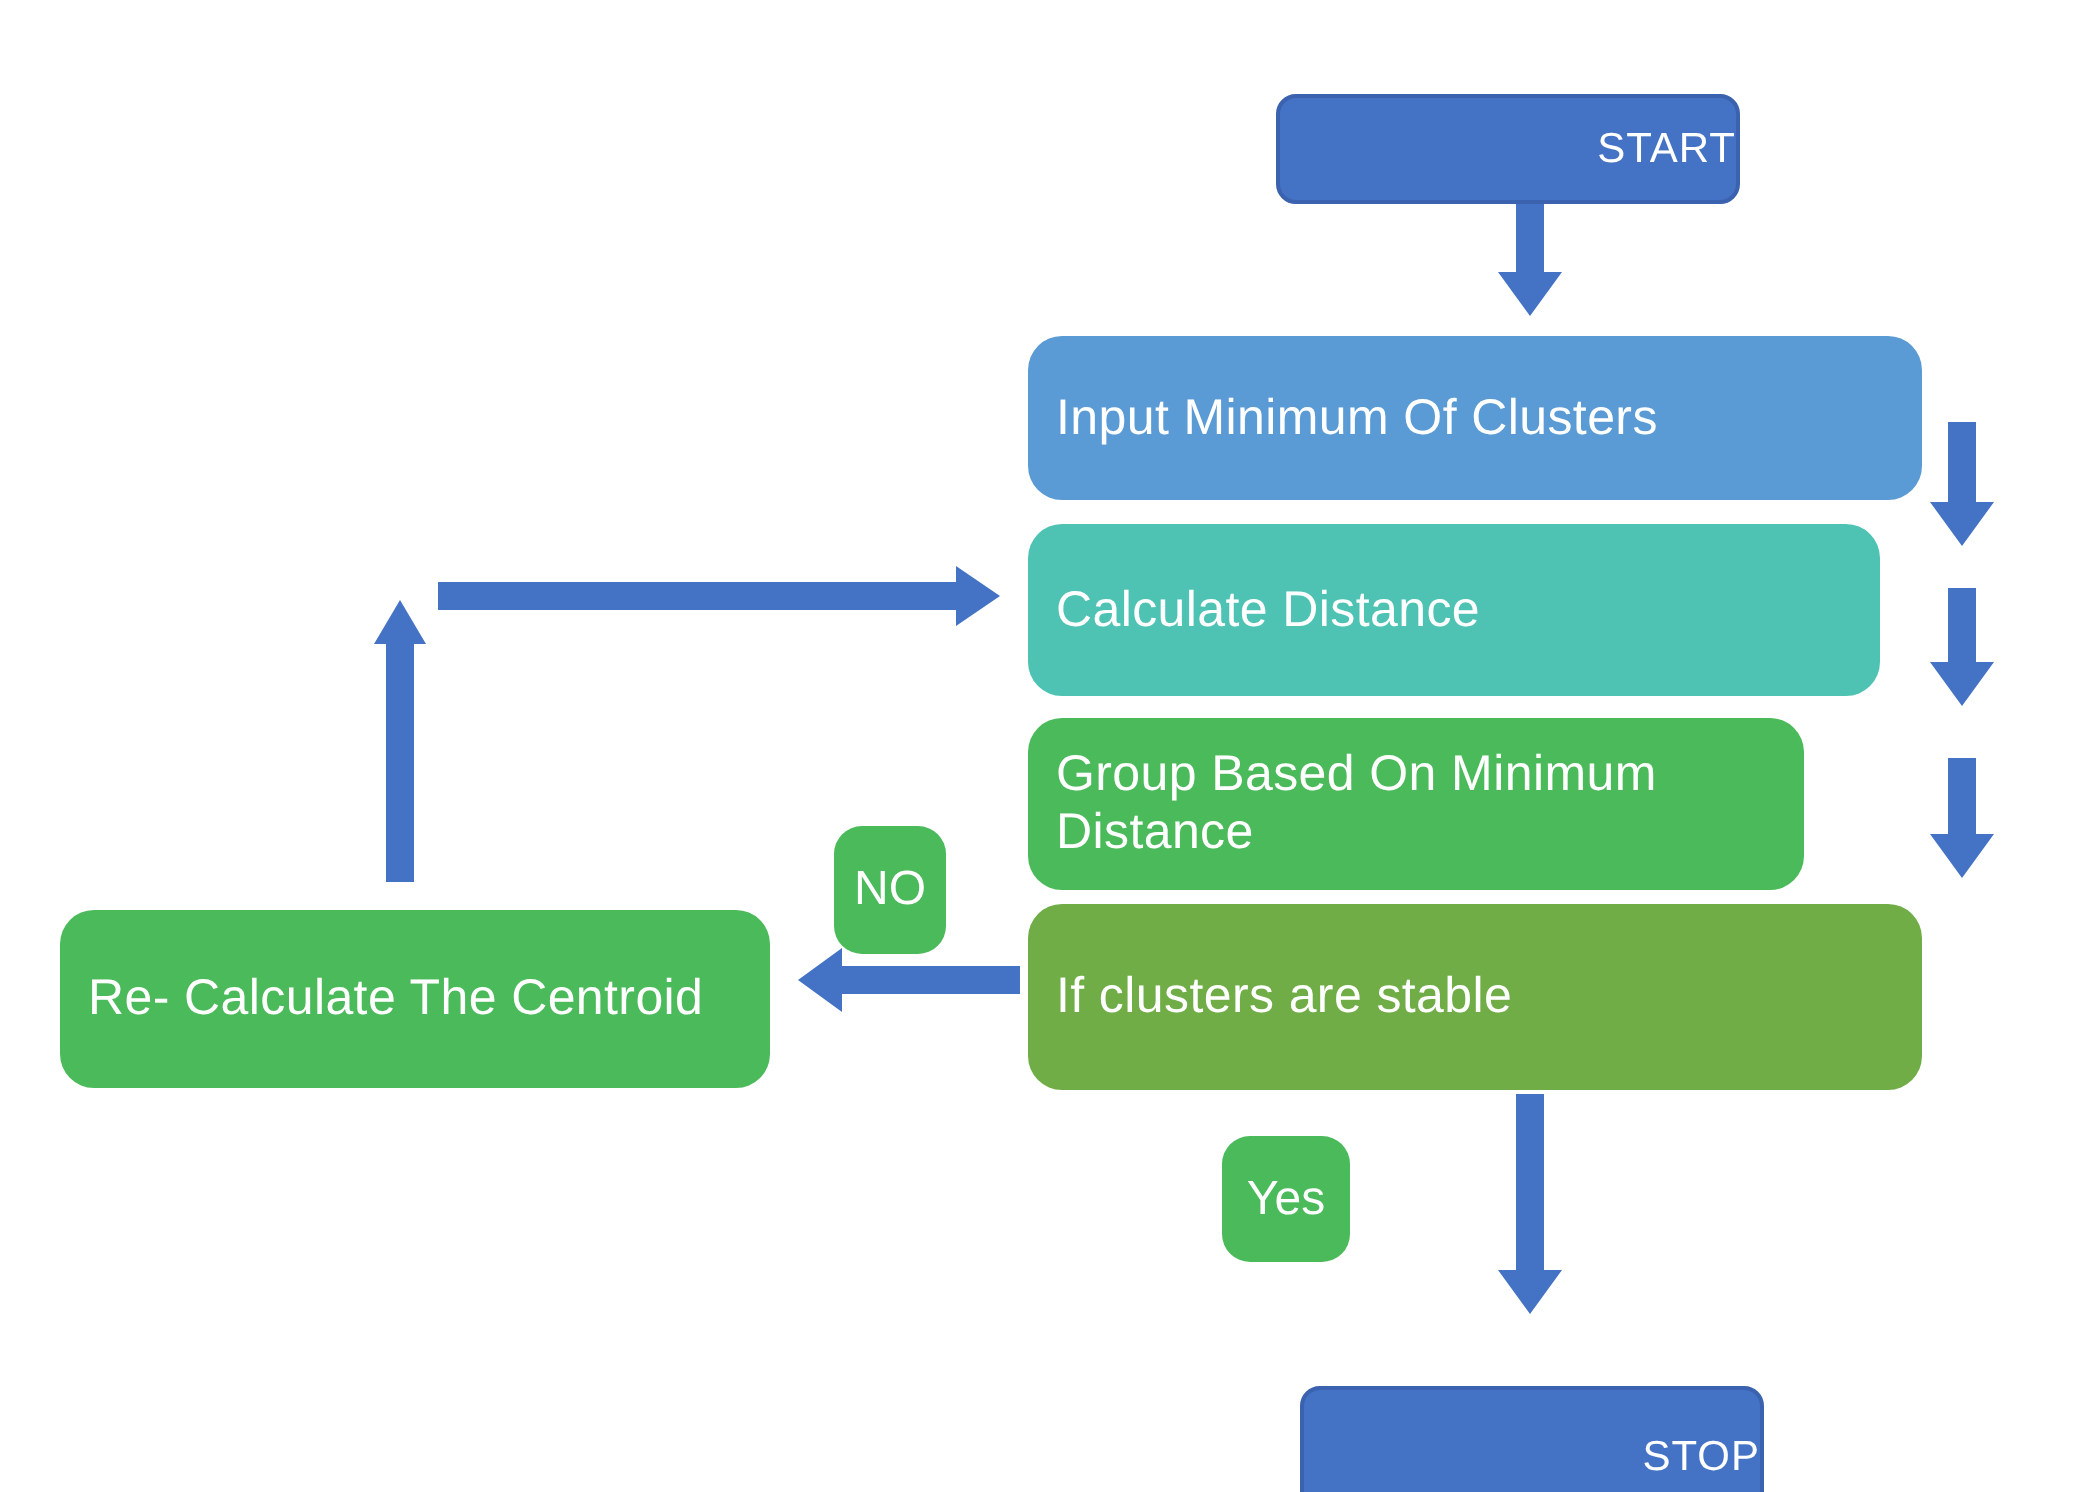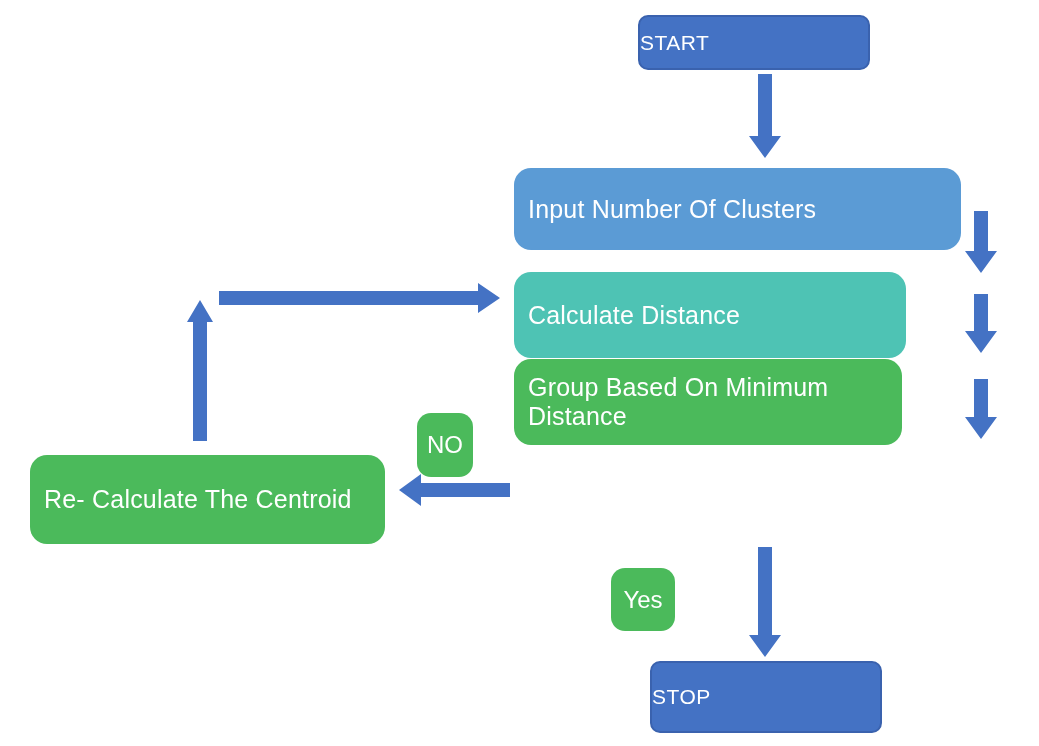--- a/index.html
+++ b/index.html
@@ -29,40 +29,41 @@
     position: absolute;
     box-sizing: border-box;
     display: flex;
     align-items: center;
     color: var(--label-text, #ffffff);
   }
   .terminal {
     background: var(--start-stop-blue, #4472C4);
     border: 2px solid var(--start-stop-border, #3A62AE);
     border-radius: 10px;
-    justify-content: flex-start;
+    justify-content: flex-end;
     font-size: 21px;
     letter-spacing: 0.5px;
+    margin-top: 32px;
   }
   .process {
     border-radius: 17px;
     font-size: 25px;
     padding-left: 14px;
     letter-spacing: 0.2px;
   }
   .badge {
     border-radius: 14px;
     justify-content: center;
     font-size: 24px;
     background: var(--green, #4BBA5B);
   }
   .node-start  { left: 638px; top: 15px;  width: 232px; height: 55px; }
   .node-stop   { left: 650px; top: 661px; width: 232px; height: 72px; }
   .node-input  { left: 514px; top: 168px; width: 447px; height: 82px; background: var(--input-blue, #5B9BD5); }
-  .node-calc   { left: 514px; top: 272px; width: 392px; height: 86px; background: var(--teal, #4EC3B4); text-align: center; }
+  .node-calc   { left: 514px; top: 262px; width: 426px; height: 86px; background: var(--teal, #4EC3B4); text-align: center; }
   .node-group  { left: 514px; top: 359px; width: 388px; height: 86px; background: var(--green, #4BBA5B); }
   .node-stable { left: 514px; top: 452px; width: 447px; height: 93px; background: var(--olive-green, #70AD47); }
   .node-recalc { left: 30px;  top: 455px; width: 355px; height: 89px; background: var(--green, #4BBA5B); }
   .node-no     { left: 417px; top: 413px; width: 56px;  height: 64px; }
   .node-yes    { left: 611px; top: 568px; width: 64px;  height: 63px; }
 </style>
 </head>
 <body>
 
 <div class="canvas">
@@ -76,31 +77,34 @@
     <polygon points="510,483 421,483 421,474 399,490 421,506 421,497 510,497"></polygon>
     <polygon points="193,441 193,322 187,322 200,300 213,322 207,322 207,441"></polygon>
     <polygon points="219,291 478,291 478,283 500,298 478,313 478,305 219,305"></polygon>
   </svg>
 
   <div class="node terminal node-start">
     <span>START</span>
   </div>
 
   <div class="node process node-input">
-    <span>Input Number Of Clusters</span>
+    <span>Input Minimum Of Clusters</span>
   </div>
 
   <div class="node process node-calc">
     <span>Calculate Distance</span>
   </div>
 
   <div class="node process node-group">
     <span>Group Based On Minimum Distance</span>
   </div>
 
+  <div class="node process node-stable">
+    <span>If clusters are stable</span>
+  </div>
 
   <div class="node process node-recalc">
     <span>Re- Calculate The Centroid</span>
   </div>
 
   <div class="node badge node-no">
     <span>NO</span>
   </div>
 
   <div class="node badge node-yes">

